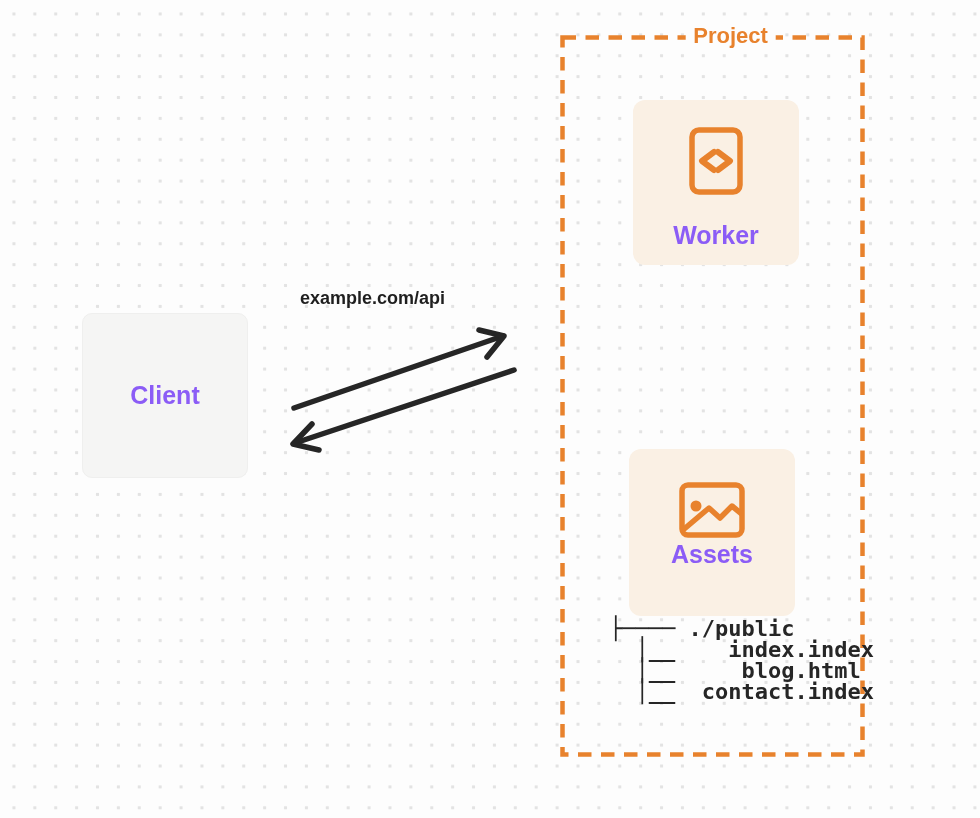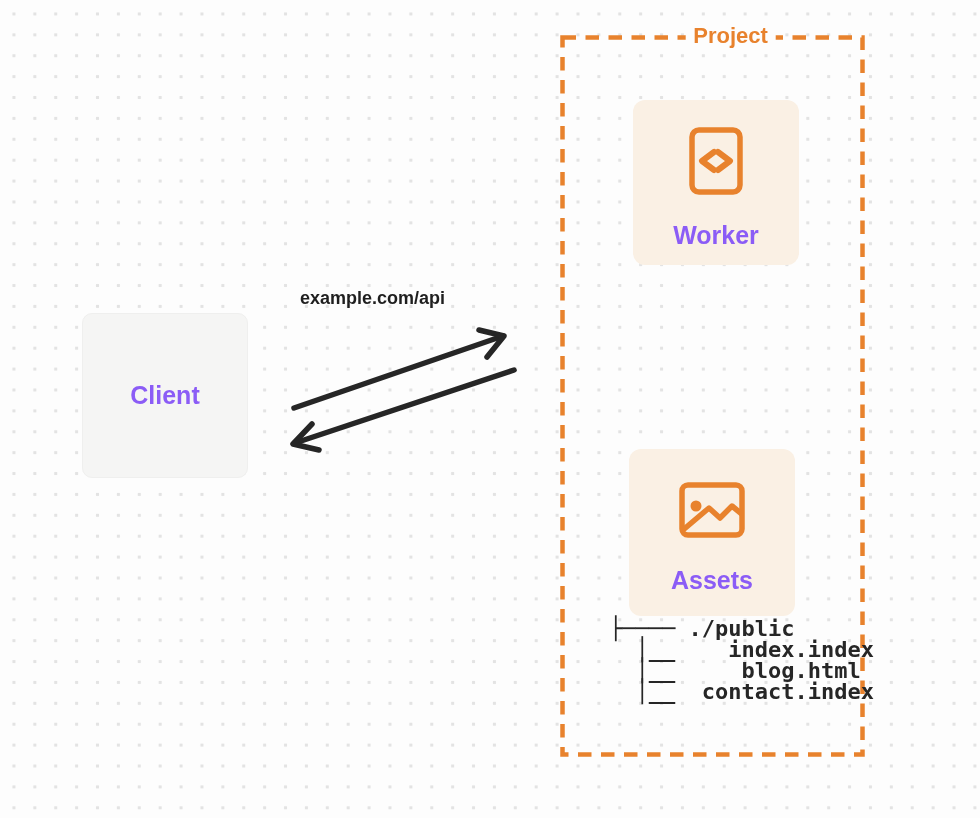--- a/index.html
+++ b/index.html
@@ -52,21 +52,21 @@
   }
   .node-label {
     font-size: 25px;
     font-weight: 700;
     color: #8b5cf6;
     line-height: 1;
   }
   .worker-card .icon-wrap { margin-top: 27px; }
   .worker-card .node-label { margin-top: 24px; }
   .assets-card .icon-wrap { margin-top: 33px; }
-  .assets-card .node-label { margin-top: 26px; }
+  .assets-card .node-label { }
   .request-label {
     position: absolute;
     left: 300px; top: 288px;
     width: 186px;
     text-align: left;
     font-size: 18px;
     font-weight: 700;
     color: #1F1F1F;
   }
   .project {

